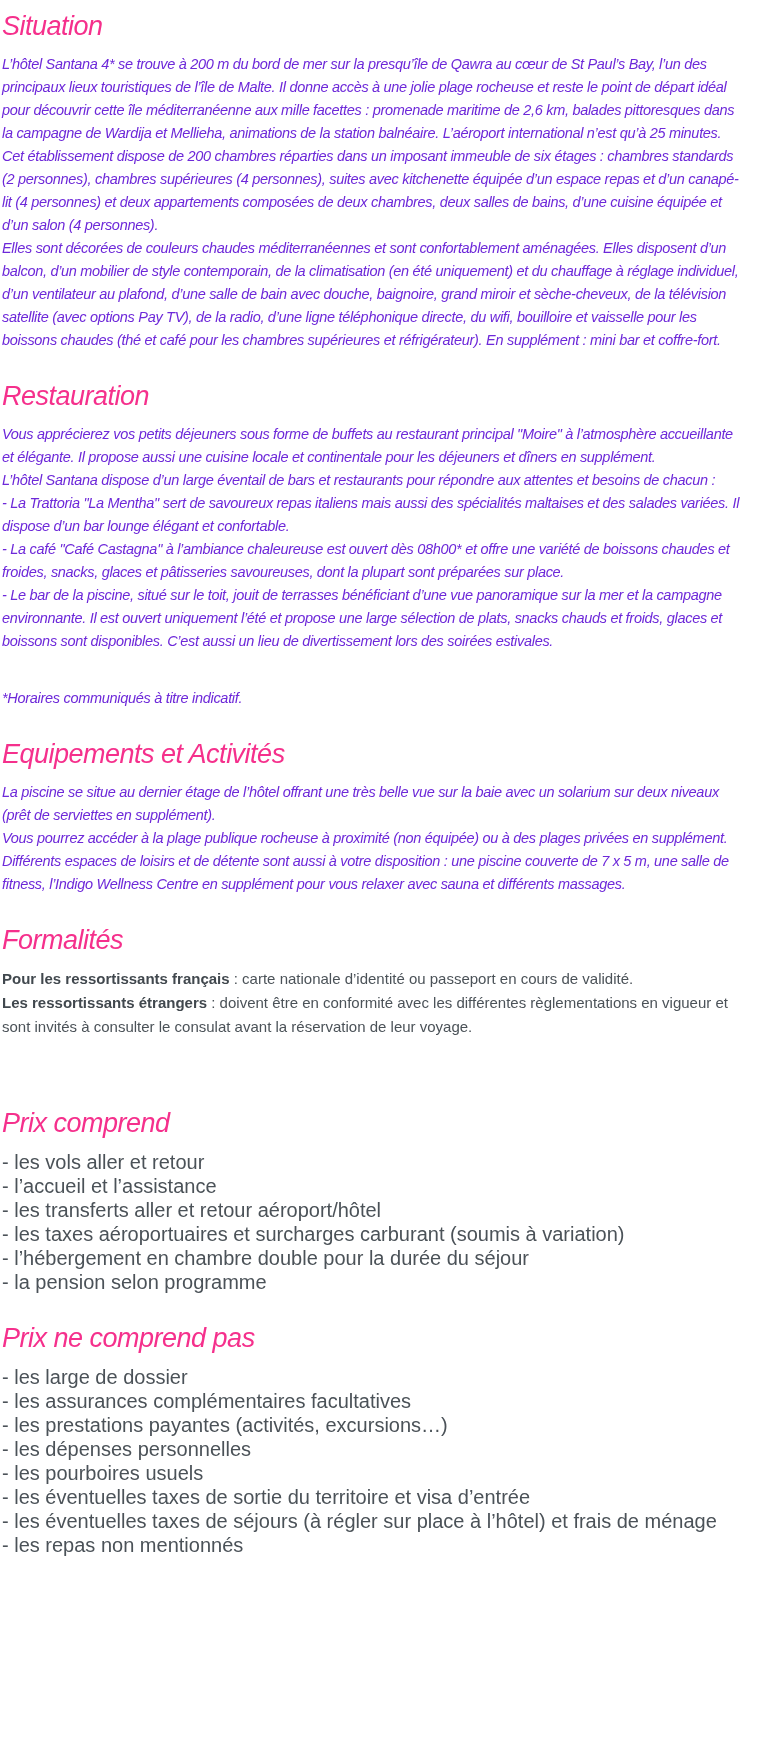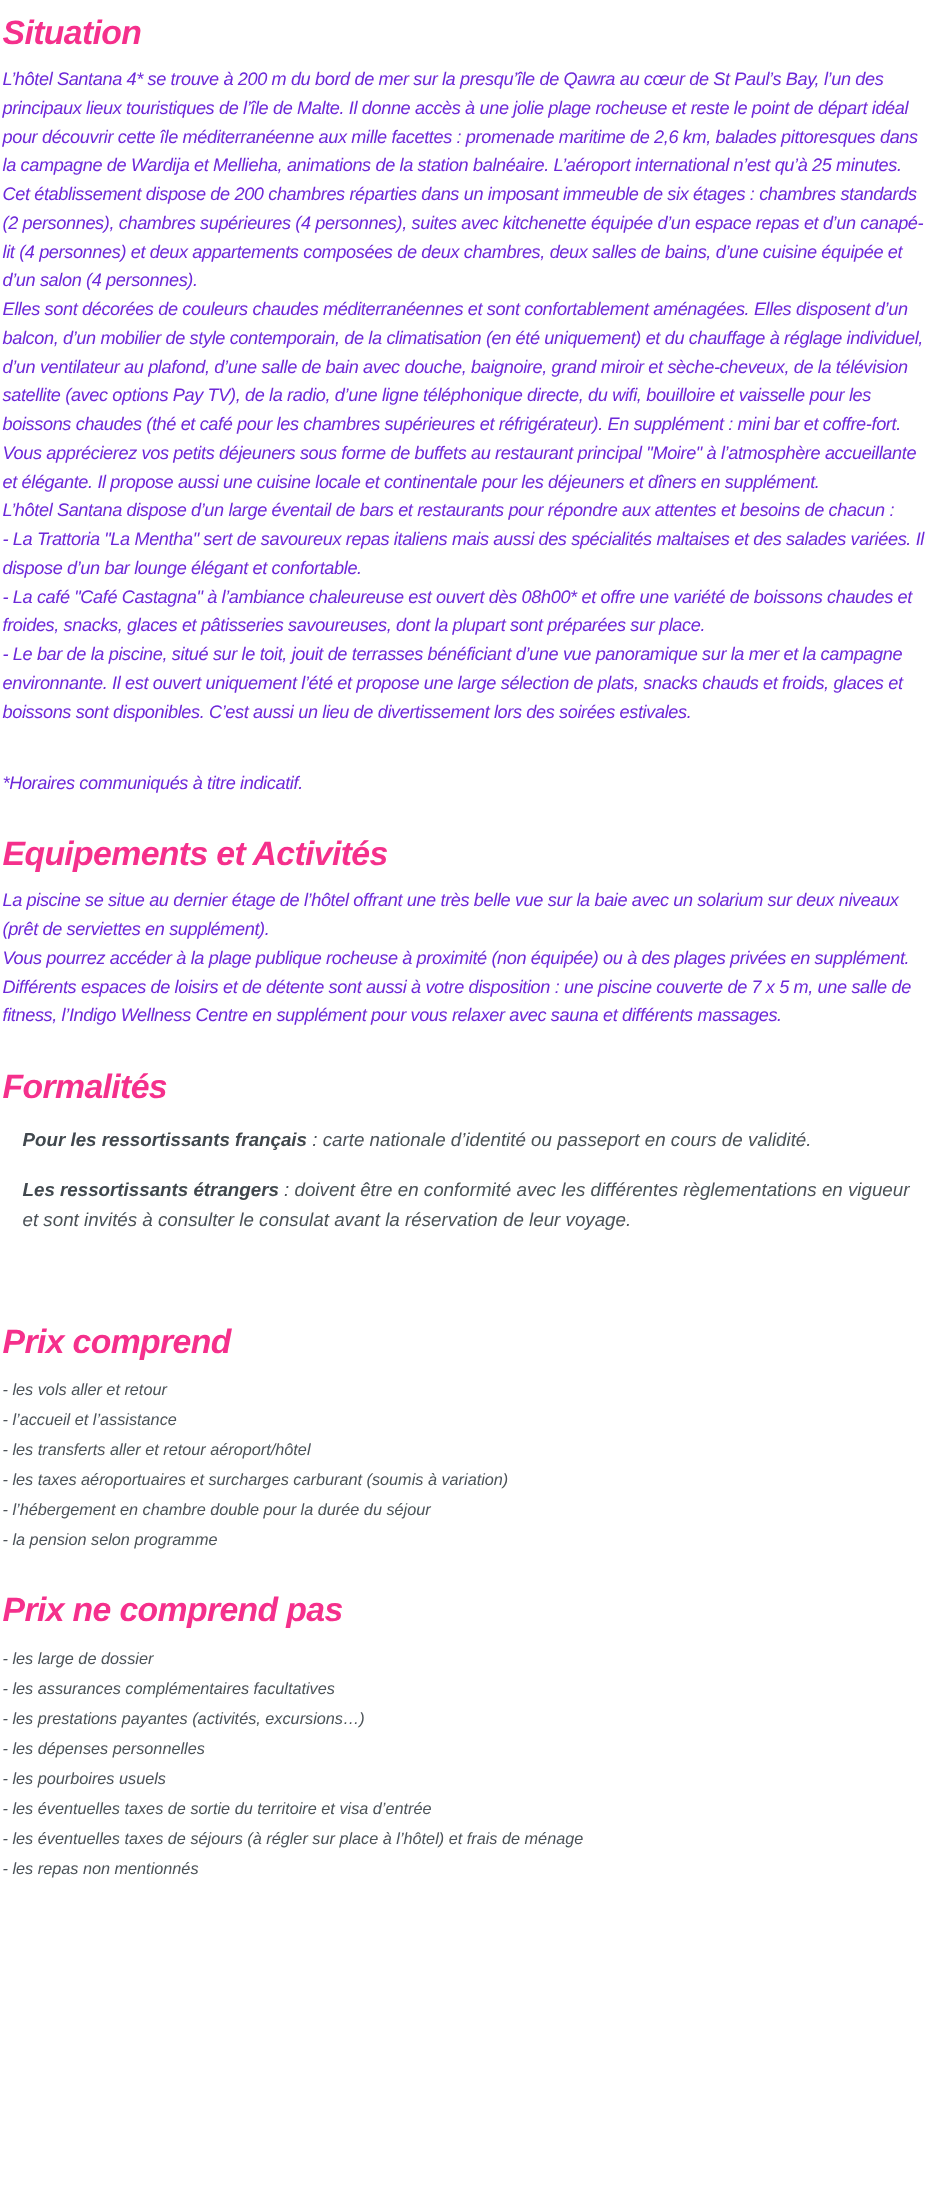--- a/index.html
+++ b/index.html
@@ -15,52 +15,50 @@
     overflow-x: hidden;
   }
   .page {
     box-sizing: border-box;
     width: 758px;
     padding: 6px 10px 4px 2px;
   }
   section { margin: 0; }
   h2.section-title {
     font-style: italic;
-    font-weight: 700;
+    font-weight: 400;
     font-size: 27px;
     line-height: 32px;
     letter-spacing: -0.5px;
     color: #f5308c;
     margin: 28px 0 11px 0;
   }
   section:first-child h2.section-title { margin-top: 4px; }
   section.extra-gap h2.section-title { margin-top: 68px; }
   p.body {
     font-style: italic;
     font-size: 14.5px;
     line-height: 23px;
     letter-spacing: -0.3px;
     margin: 0;
     color: #6d28d9;
   }
   p.note-gap { margin-top: 34px; }
   p.fbody {
-    font-style: italic;
     font-size: 15px;
     line-height: 24px;
-    margin: 16px;
+    margin: 0;
     color: #4b5258;
   }
   p.fbody strong.lead {
     font-weight: 700;
     color: #41484e;
   }
   .items p.item {
-    font-style: italic;
-    font-size: 13px;
+    font-size: 20px;
     line-height: 24px;
     margin: 0;
     color: #4b5258;
   }
 </style>
 </head>
 <body>
 
 <main class="page">
 
@@ -68,20 +66,21 @@
     <h2 class="section-title">Situation</h2>
     <p class="body">L’hôtel Santana 4* se trouve à 200 m du bord de mer sur la presqu’île de Qawra au cœur de St Paul’s Bay, l’un des principaux lieux touristiques de l’île de Malte. Il donne accès à une jolie plage rocheuse et reste le point de départ idéal pour découvrir cette île méditerranéenne aux mille facettes : promenade maritime de 2,6 km, balades pittoresques dans la campagne de Wardija et Mellieha, animations de la station balnéaire. L’aéroport international n’est qu’à 25 minutes.</p>
   </section>
 
   <section>
     <p class="body">Cet établissement dispose de 200 chambres réparties dans un imposant immeuble de six étages : chambres standards (2 personnes), chambres supérieures (4 personnes), suites avec kitchenette équipée d’un espace repas et d’un canapé-lit (4 personnes) et deux appartements composées de deux chambres, deux salles de bains, d’une cuisine équipée et d’un salon (4 personnes).</p>
     <p class="body">Elles sont décorées de couleurs chaudes méditerranéennes et sont confortablement aménagées. Elles disposent d’un balcon, d’un mobilier de style contemporain, de la climatisation (en été uniquement) et du chauffage à réglage individuel, d’un ventilateur au plafond, d’une salle de bain avec douche, baignoire, grand miroir et sèche-cheveux, de la télévision satellite (avec options Pay TV), de la radio, d’une ligne téléphonique directe, du wifi, bouilloire et vaisselle pour les boissons chaudes (thé et café pour les chambres supérieures et réfrigérateur). En supplément : mini bar et coffre-fort.</p>
   </section>
 
   <section>
+    <h2 class="section-title">Restauration</h2>
     <p class="body">Vous apprécierez vos petits déjeuners sous forme de buffets au restaurant principal "Moire" à l’atmosphère accueillante et élégante. Il propose aussi une cuisine locale et continentale pour les déjeuners et dîners en supplément.</p>
     <p class="body">L’hôtel Santana dispose d’un large éventail de bars et restaurants pour répondre aux attentes et besoins de chacun :</p>
     <p class="body">- La Trattoria "La Mentha" sert de savoureux repas italiens mais aussi des spécialités maltaises et des salades variées. Il dispose d’un bar lounge élégant et confortable.</p>
     <p class="body">- La café "Café Castagna" à l’ambiance chaleureuse est ouvert dès 08h00* et offre une variété de boissons chaudes et froides, snacks, glaces et pâtisseries savoureuses, dont la plupart sont préparées sur place.</p>
     <p class="body">- Le bar de la piscine, situé sur le toit, jouit de terrasses bénéficiant d’une vue panoramique sur la mer et la campagne environnante. Il est ouvert uniquement l’été et propose une large sélection de plats, snacks chauds et froids, glaces et boissons sont disponibles. C’est aussi un lieu de divertissement lors des soirées estivales.</p>
     <p class="body note-gap">*Horaires communiqués à titre indicatif.</p>
   </section>
 
   <section>
     <h2 class="section-title">Equipements et Activités</h2>

